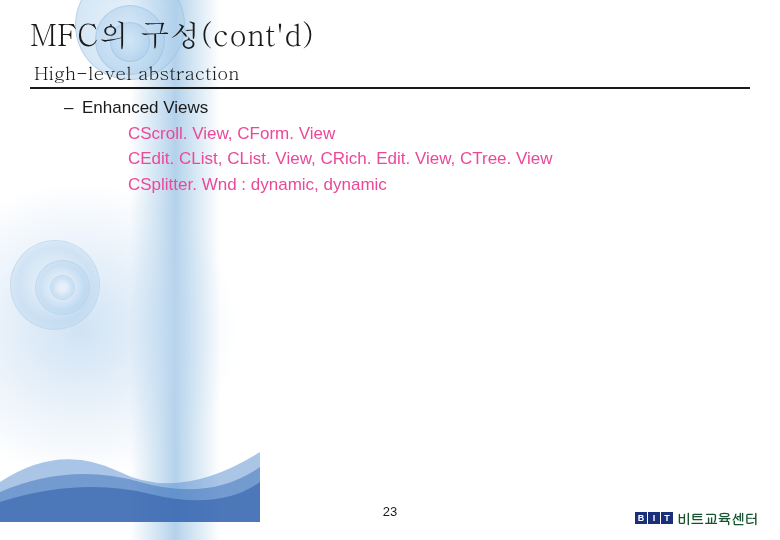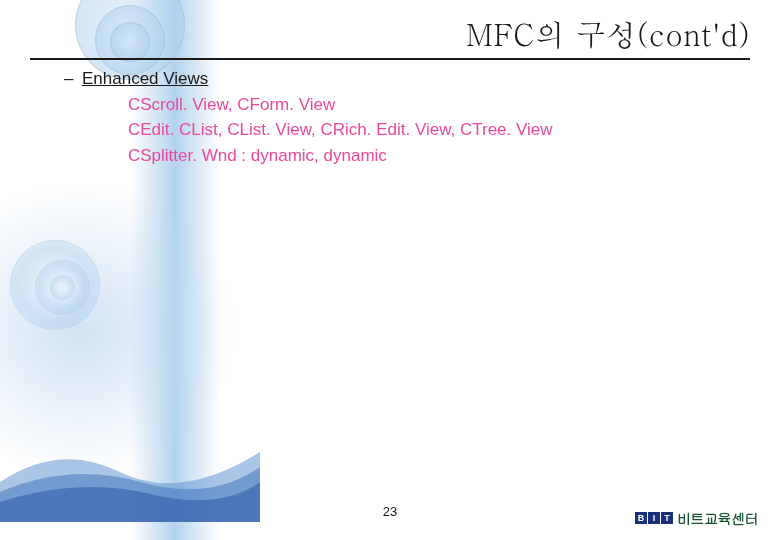--- a/index.html
+++ b/index.html
@@ -65,21 +65,21 @@
       bottom: 18px;
       width: 260px;
       height: 140px;
     }
     .content {
       position: relative;
       z-index: 1;
       padding: 10px 30px 0 30px;
     }
     .title {
-      text-align: right;
+      text-align: left;
       font-size: 30px;
       font-family: "Batang", "Gungsuh", serif;
       color: #1a1a1a;
       margin-top: 2px;
       margin-bottom: 4px;
       letter-spacing: 0.5px;
     }
     .section {
       font-size: 19px;
       font-family: "Batang", "Gungsuh", serif;
@@ -92,21 +92,20 @@
       border: none;
       border-top: 2px solid #1a1a1a;
       margin: 0 0 6px 0;
     }
     .item {
       font-size: 17px;
       color: #1a1a1a;
       margin-left: 52px;
       line-height: 1.5;
       font-family: Arial, "Gulim", sans-serif;
-      text-decoration: underline;
     }
     .item .dash {
       display: inline-block;
       margin-left: -18px;
       width: 18px;
     }
     .subitem {
       font-size: 17px;
       color: #ec4899;
       margin-left: 98px;
@@ -176,20 +175,21 @@
   <div class="bg-cell bc3"></div>
   <svg class="bg-wave" viewBox="0 0 260 140" preserveAspectRatio="none">
     <path d="M0,100 Q60,60 120,90 T260,70 L260,140 L0,140 Z" fill="rgba(100,150,210,0.55)"></path>
     <path d="M0,110 Q70,80 140,100 T260,85 L260,140 L0,140 Z" fill="rgba(70,120,190,0.55)"></path>
     <path d="M0,120 Q80,95 150,112 T260,100 L260,140 L0,140 Z" fill="rgba(50,95,170,0.6)"></path>
   </svg>
 </div>
 
 <div class="content">
   <div class="title">MFC의 구성(cont'd)</div>
+  <div class="section">High-level abstraction</div>
   <hr class="hr">
 
   <div class="item"><span class="dash">–</span><span>Enhanced Views</span></div>
   <div class="subitem">CScroll. View, CForm. View</div>
   <div class="subitem">CEdit. CList, CList. View, CRich. Edit. View, CTree. View</div>
 
   <div class="subitem">CSplitter. Wnd : dynamic, dynamic</div>
 
 </div>
 

